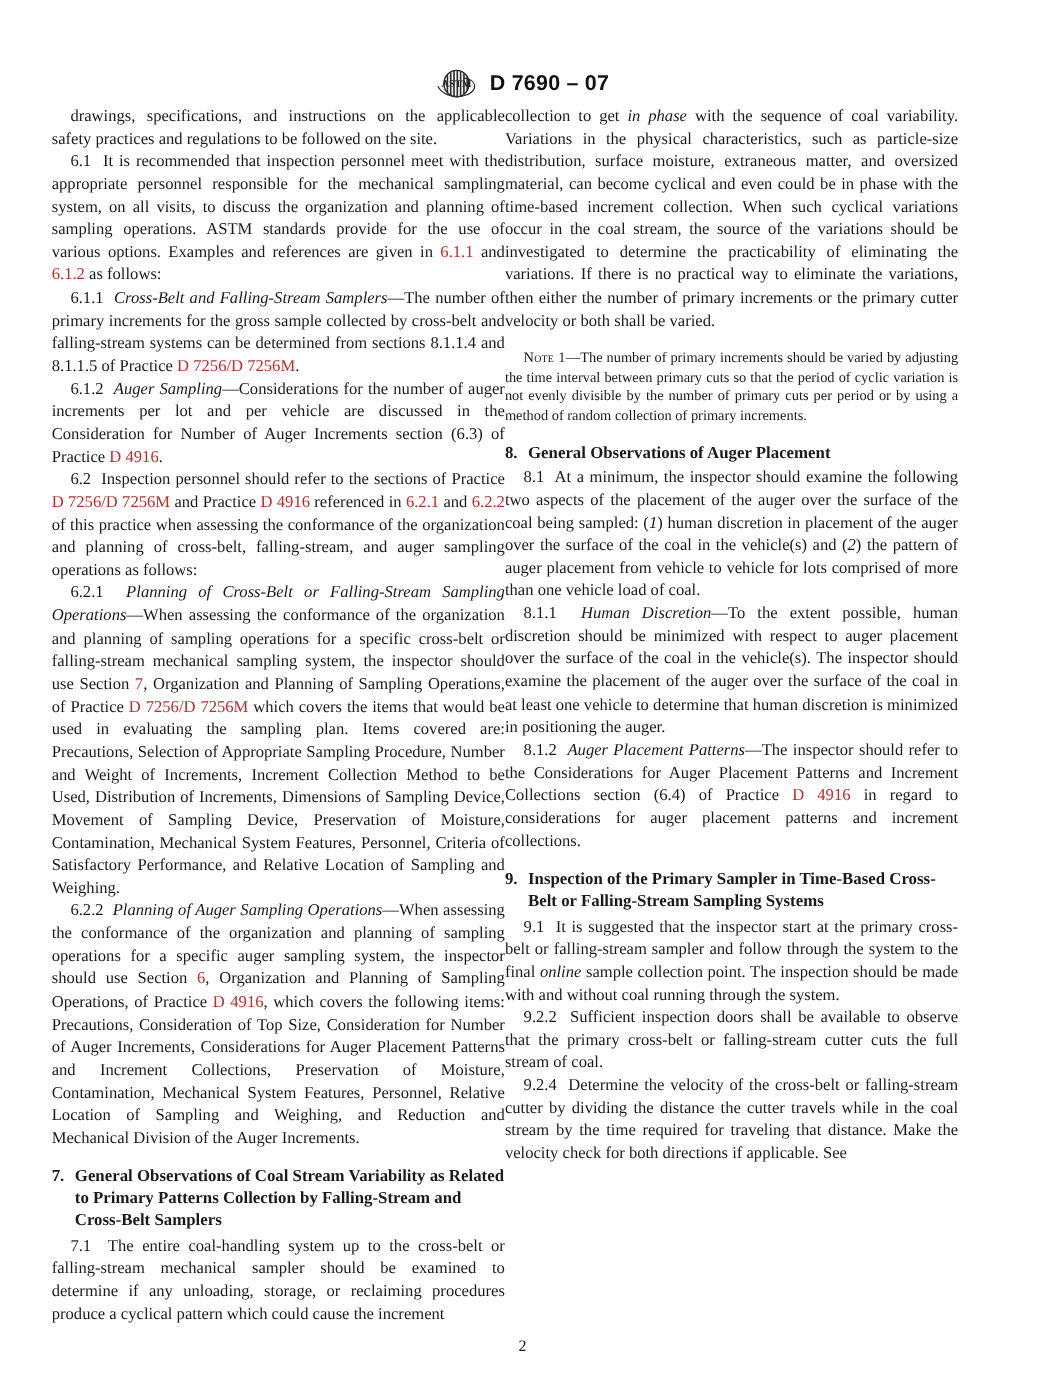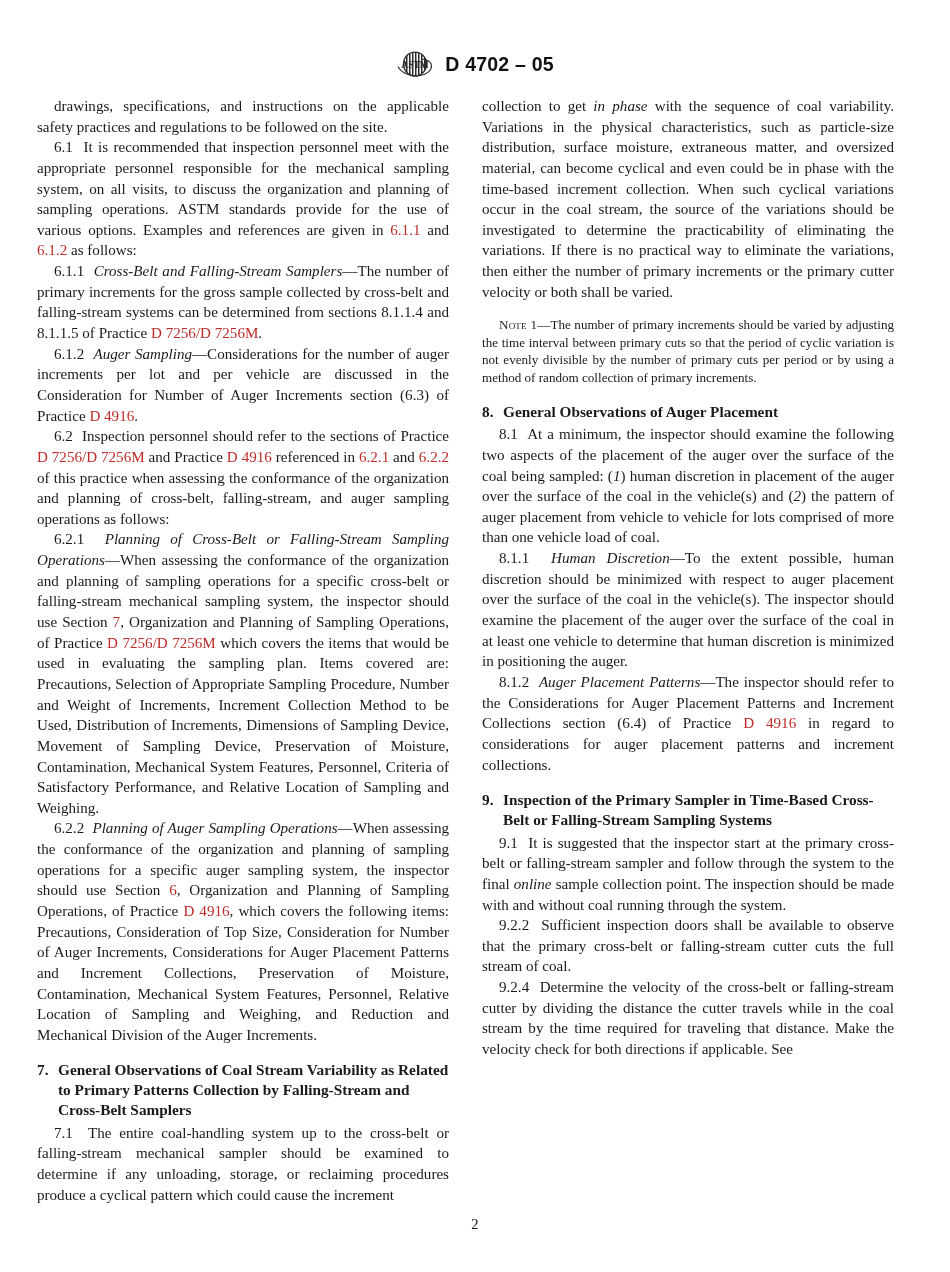--- a/index.html
+++ b/index.html
@@ -18,21 +18,21 @@
   .page {
     width: 950px;
     height: 1272px;
     position: relative;
     box-sizing: border-box;
   }
 
   
   .doc-header {
     position: absolute;
-    top: 44px;
+    top: 56px;
     left: 0;
     width: 950px;
     display: flex;
     align-items: center;
     justify-content: center;
     gap: 11px;
     height: 40px;
   }
   .astm-logo {
     width: 38px;
@@ -45,24 +45,23 @@
     font-size: 19.5px;
     letter-spacing: 0.2px;
     color: #111;
     white-space: nowrap;
   }
 
   
   .columns {
     position: absolute;
     top: 96px;
-    left: 37px;
+    left: 47px;
     width: 858px;
     display: flex;
-    gap: 33px;
   }
   .col {
     width: 412px;
   }
 
   p {
     margin: 0;
     font-size: 15.1px;
     line-height: 1.368;
     text-align: justify;
@@ -136,21 +135,21 @@
           <rect x="35" y="10" width="3.0" height="48"></rect>
           <rect x="41" y="10" width="3.0" height="48"></rect>
           <rect x="47" y="11" width="3.0" height="46"></rect>
           <rect x="53" y="13" width="3.0" height="42"></rect>
         </g>
         <ellipse cx="38" cy="34" rx="23" ry="24" fill="none" stroke="#2b2b2b" stroke-width="2.5"></ellipse>
         <path d="M4 39 C10 52 30 60 48 57 C62 55 72 46 71 37 C70 30 62 25 52 24" fill="none" stroke="#2b2b2b" stroke-width="2.2"></path>
         <text x="38" y="41" font-family="Liberation Serif, serif" font-size="19" font-weight="bold" fill="#2b2b2b" text-anchor="middle">ASTM</text>
       </g>
     </svg>
-    <span class="doc-id">D 4702 – 05</span>
+    <span class="doc-id">D 7690 – 07</span>
   </div>
 
   <div class="columns">
 
     <div class="col">
 
       <p class="body"><span>drawings, specifications, and instructions on the applicable safety practices and regulations to be followed on the site.</span></p>
 
 
       <p class="body"><span>6.1</span>&nbsp; <span>It is recommended that inspection personnel meet with the appropriate personnel responsible for the mechanical sampling system, on all visits, to discuss the organization and planning of sampling operations. ASTM standards provide for the use of various options. Examples and references are given in </span><span class="xref">6.1.1</span><span> and </span><span class="xref">6.1.2</span><span> as follows:</span></p>

